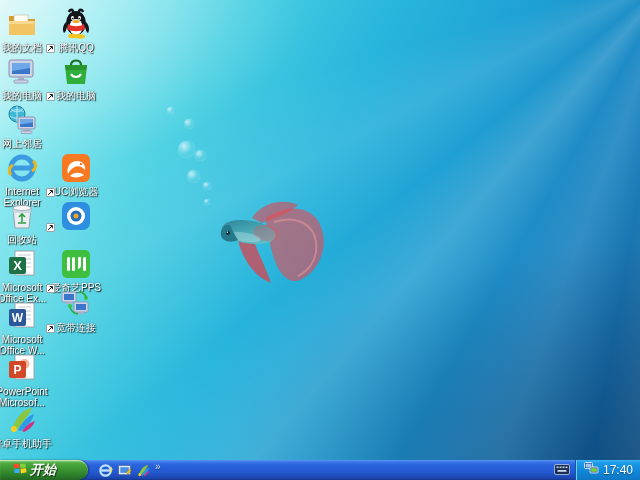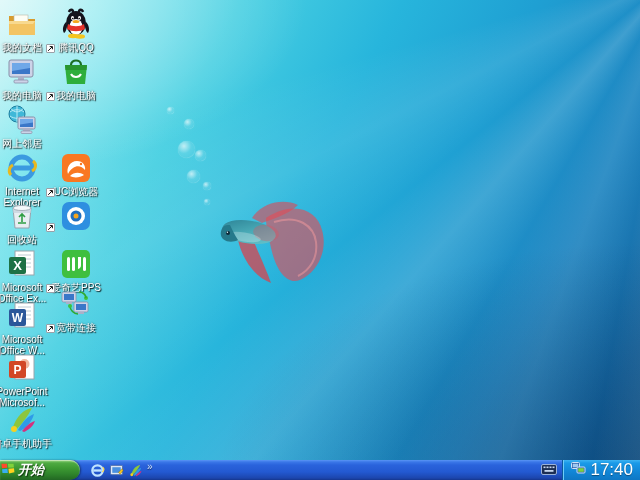--- a/index.html
+++ b/index.html
@@ -30,34 +30,34 @@
   .dicon .glyph{position:relative;width:32px;height:32px;}
   .dicon .glyph svg{display:block;}
   .badge{position:absolute;left:0px;bottom:0px;width:9px;height:9px;background:#fff;border:1px solid #9aa0a8;border-radius:1px;}
   .badge svg{display:block;}
   .icon-label{margin-top:2px;font-size:10px;line-height:11px;color:#fff;text-align:center;
     white-space:pre-line;text-shadow:1px 1px 1px rgba(0,0,0,.85), 0 0 2px rgba(0,0,0,.5);}
 
   
   .taskbar{position:absolute;left:0;bottom:0;width:640px;height:20px;display:flex;align-items:stretch;
     background:linear-gradient(to bottom,#5a95f5 0,#3a77e8 2px,#2a63dc 5px,#2359d1 12px,#1c46ae 18px,#15368e 20px);}
-  .start-button{position:relative;display:flex;align-items:center;gap:3px;width:80px;padding-left:1px;
+  .start-button{position:relative;display:flex;align-items:center;gap:3px;width:88px;padding-left:13px;
     border-radius:0 11px 11px 0;cursor:pointer;
     background:linear-gradient(to bottom,#96d67f 0,#4fab42 3px,#3d9a33 8px,#2f842b 14px,#226723 20px);
     box-shadow:inset 0 1px 1px rgba(255,255,255,.5), 1px 0 2px rgba(0,0,0,.45);}
   .start-label{color:#fff;font-size:13px;font-weight:bold;font-style:italic;text-shadow:1px 1px 1px rgba(0,0,0,.6);}
   .quick-launch{display:flex;align-items:center;gap:4px;padding:0 6px 0 10px;}
   .ql-icon{width:15px;height:15px;cursor:pointer;}
   .ql-chevron{color:#cfe2ff;font-size:10px;line-height:10px;align-self:flex-start;margin-top:2px;cursor:pointer;text-shadow:0 1px 1px rgba(0,0,0,.5);}
   .task-area{flex:1;}
   .lang{display:flex;align-items:center;padding:0 5px;cursor:pointer;}
   .tray{display:flex;align-items:center;gap:4px;padding:0 7px 0 8px;
     border-left:1px solid #0a5a9c;box-shadow:inset 1px 0 0 #6fcdf8;
     background:linear-gradient(to bottom,#3eb4f2 0,#1a9ae8 3px,#1187d8 55%,#0e77c4 100%);}
-  .clock{color:#fff;font-size:17px;text-shadow:0 1px 1px rgba(0,0,0,.4);}
+  .clock{color:#fff;font-size:12px;text-shadow:0 1px 1px rgba(0,0,0,.4);}
 </style>
 </head>
 <body>
 
 <div id="screen">
   <div class="rays"></div>
 
   <div class="bubble" style="left:167px;top:107px;width:7px;height:7px;"></div>
   <div class="bubble" style="left:184px;top:119px;width:10px;height:10px;"></div>
   <div class="bubble" style="left:178px;top:141px;width:17px;height:17px;"></div>

